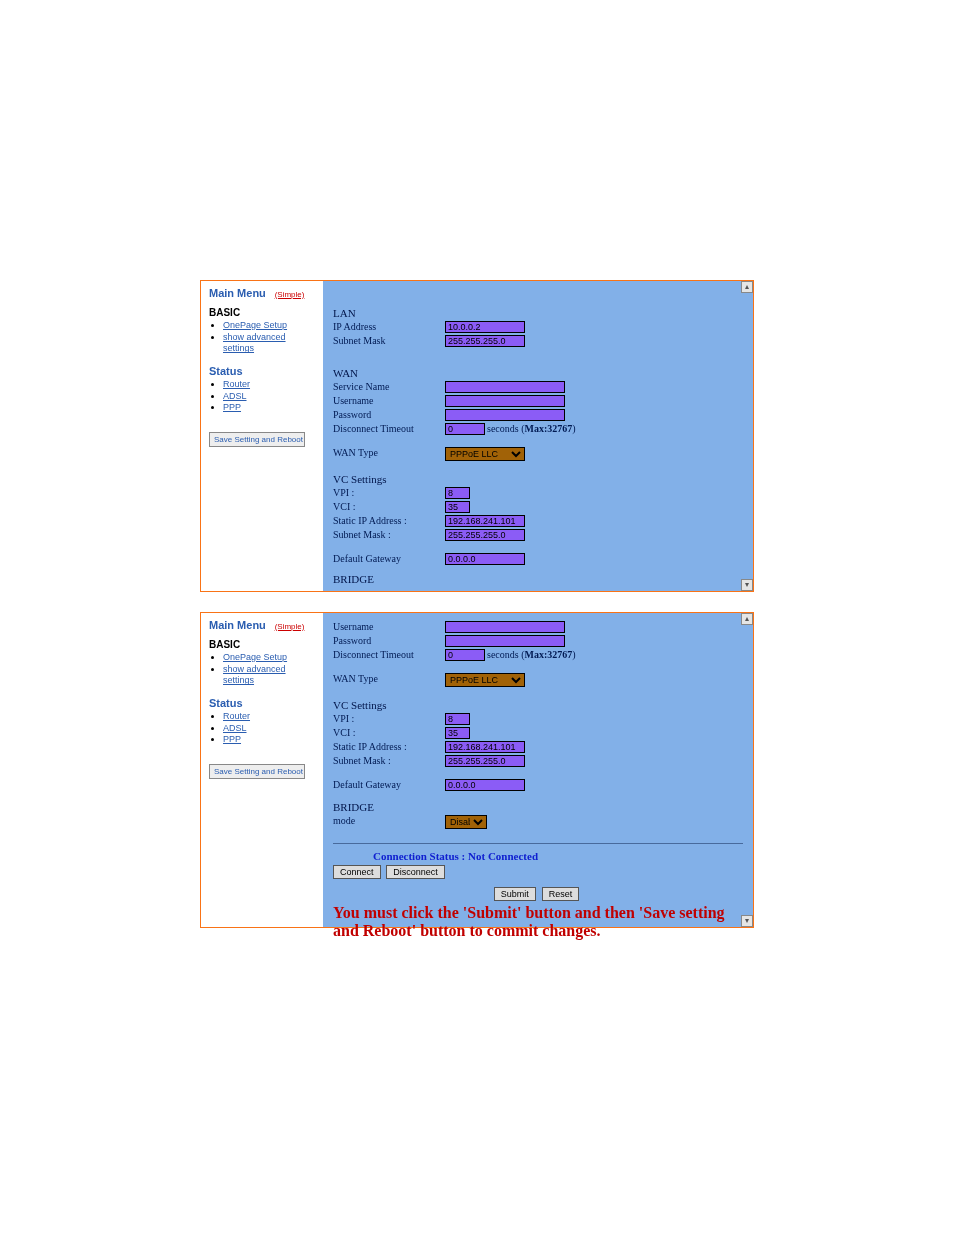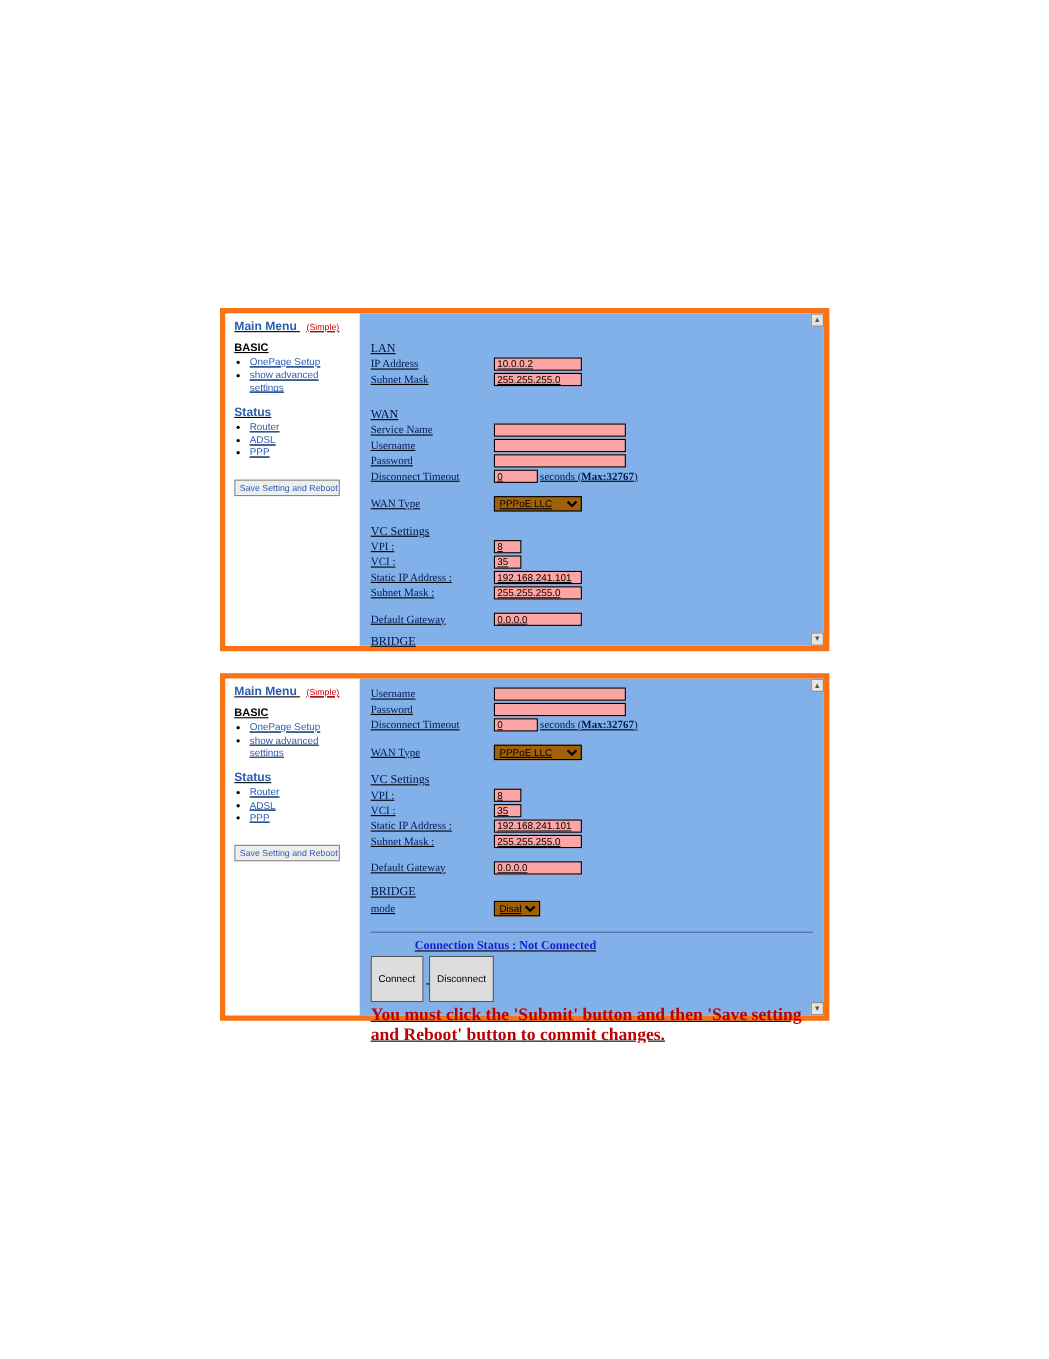--- a/index.html
+++ b/index.html
@@ -7,27 +7,26 @@
     padding: 0;
     background: #fff;
     font-family: Arial, sans-serif;
     font-size: 10px;
     width: 954px;
   }
   .panel-container {
     margin: 280px 200px 0 200px;
   }
   .panel {
-    border: 5px solid #f97316;
+    border: 1px solid #f97316;
     display: flex;
     position: relative;
     background: #fff;
     margin-bottom: 20px;
     box-sizing: border-box;
-    text-decoration: underline;
   }
   .sidebar {
     width: 110px;
     padding: 6px 4px 6px 8px;
     background: #fff;
     flex-shrink: 0;
   }
   .menu-title {
     color: #2a5db0;
     font-weight: bold;
@@ -96,35 +95,35 @@
   }
   .sect {
     color: #00154a;
     font-weight: normal;
     font-size: 11px;
     margin-top: 20px;
     font-family: "Times New Roman", serif;
   }
   .row {
     display: flex;
-    align-items: center;
+    align-items: flex-start;
     margin: 2px 0;
   }
   .label {
     width: 112px;
     color: #001a53;
     font-size: 10px;
     font-family: "Times New Roman", serif;
   }
   .tinput {
     border: 1px solid #000;
     height: 12px;
     font-size: 9px;
     padding: 0 2px;
-    background: #fca5a5;
+    background: #8b5cf6;
     box-sizing: border-box;
   }
   .w120 { width: 120px; }
   .w80 { width: 80px; }
   .w40 { width: 40px; }
   .w25 { width: 25px; }
   .tsel {
     border: 1px solid #000;
     height: 14px;
     font-size: 9px;
@@ -161,21 +160,21 @@
     color: #1020d0;
     font-weight: bold;
     font-size: 11px;
     font-family: "Times New Roman", serif;
     margin-left: 40px;
   }
   .small-btn {
     border: 1px solid #555;
     background: #ddd;
     font-size: 9px;
-    padding: 15px 6px;
+    padding: 1px 6px;
     margin-right: 3px;
     cursor: pointer;
   }
   .center-row {
     margin-top: 8px;
     text-align: center;
   }
   .warn {
     color: #c00000;
     font-weight: bold;
@@ -358,17 +357,21 @@
       </div>
 
       <hr class="hr-line">
 
       <div class="conn-status">Connection Status : Not Connected</div>
       <div style="margin-top:3px;">
         <button class="small-btn">Connect</button>
         <button class="small-btn">Disconnect</button>
       </div>
 
+      <div class="center-row">
+        <button class="small-btn">Submit</button>
+        <button class="small-btn">Reset</button>
+      </div>
       <div class="warn">You must click the 'Submit' button and then 'Save setting and Reboot' button to commit changes.</div>
     </div>
   </div>
 
 </div>
 
 </body></html>

